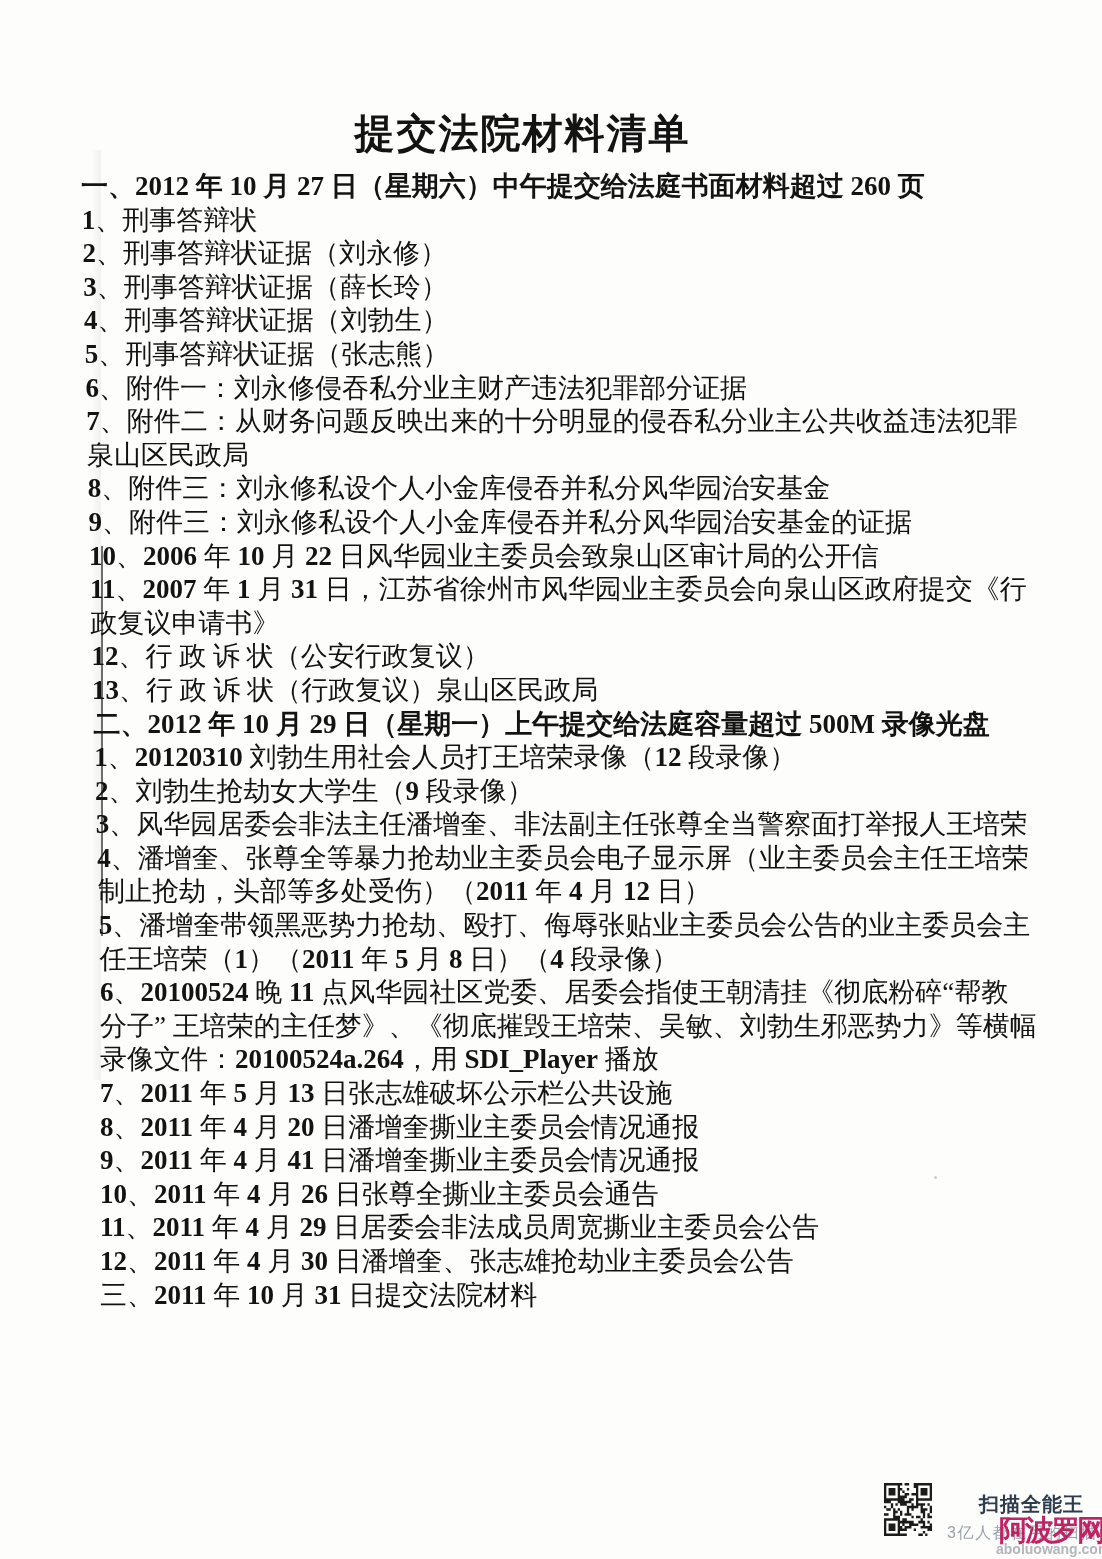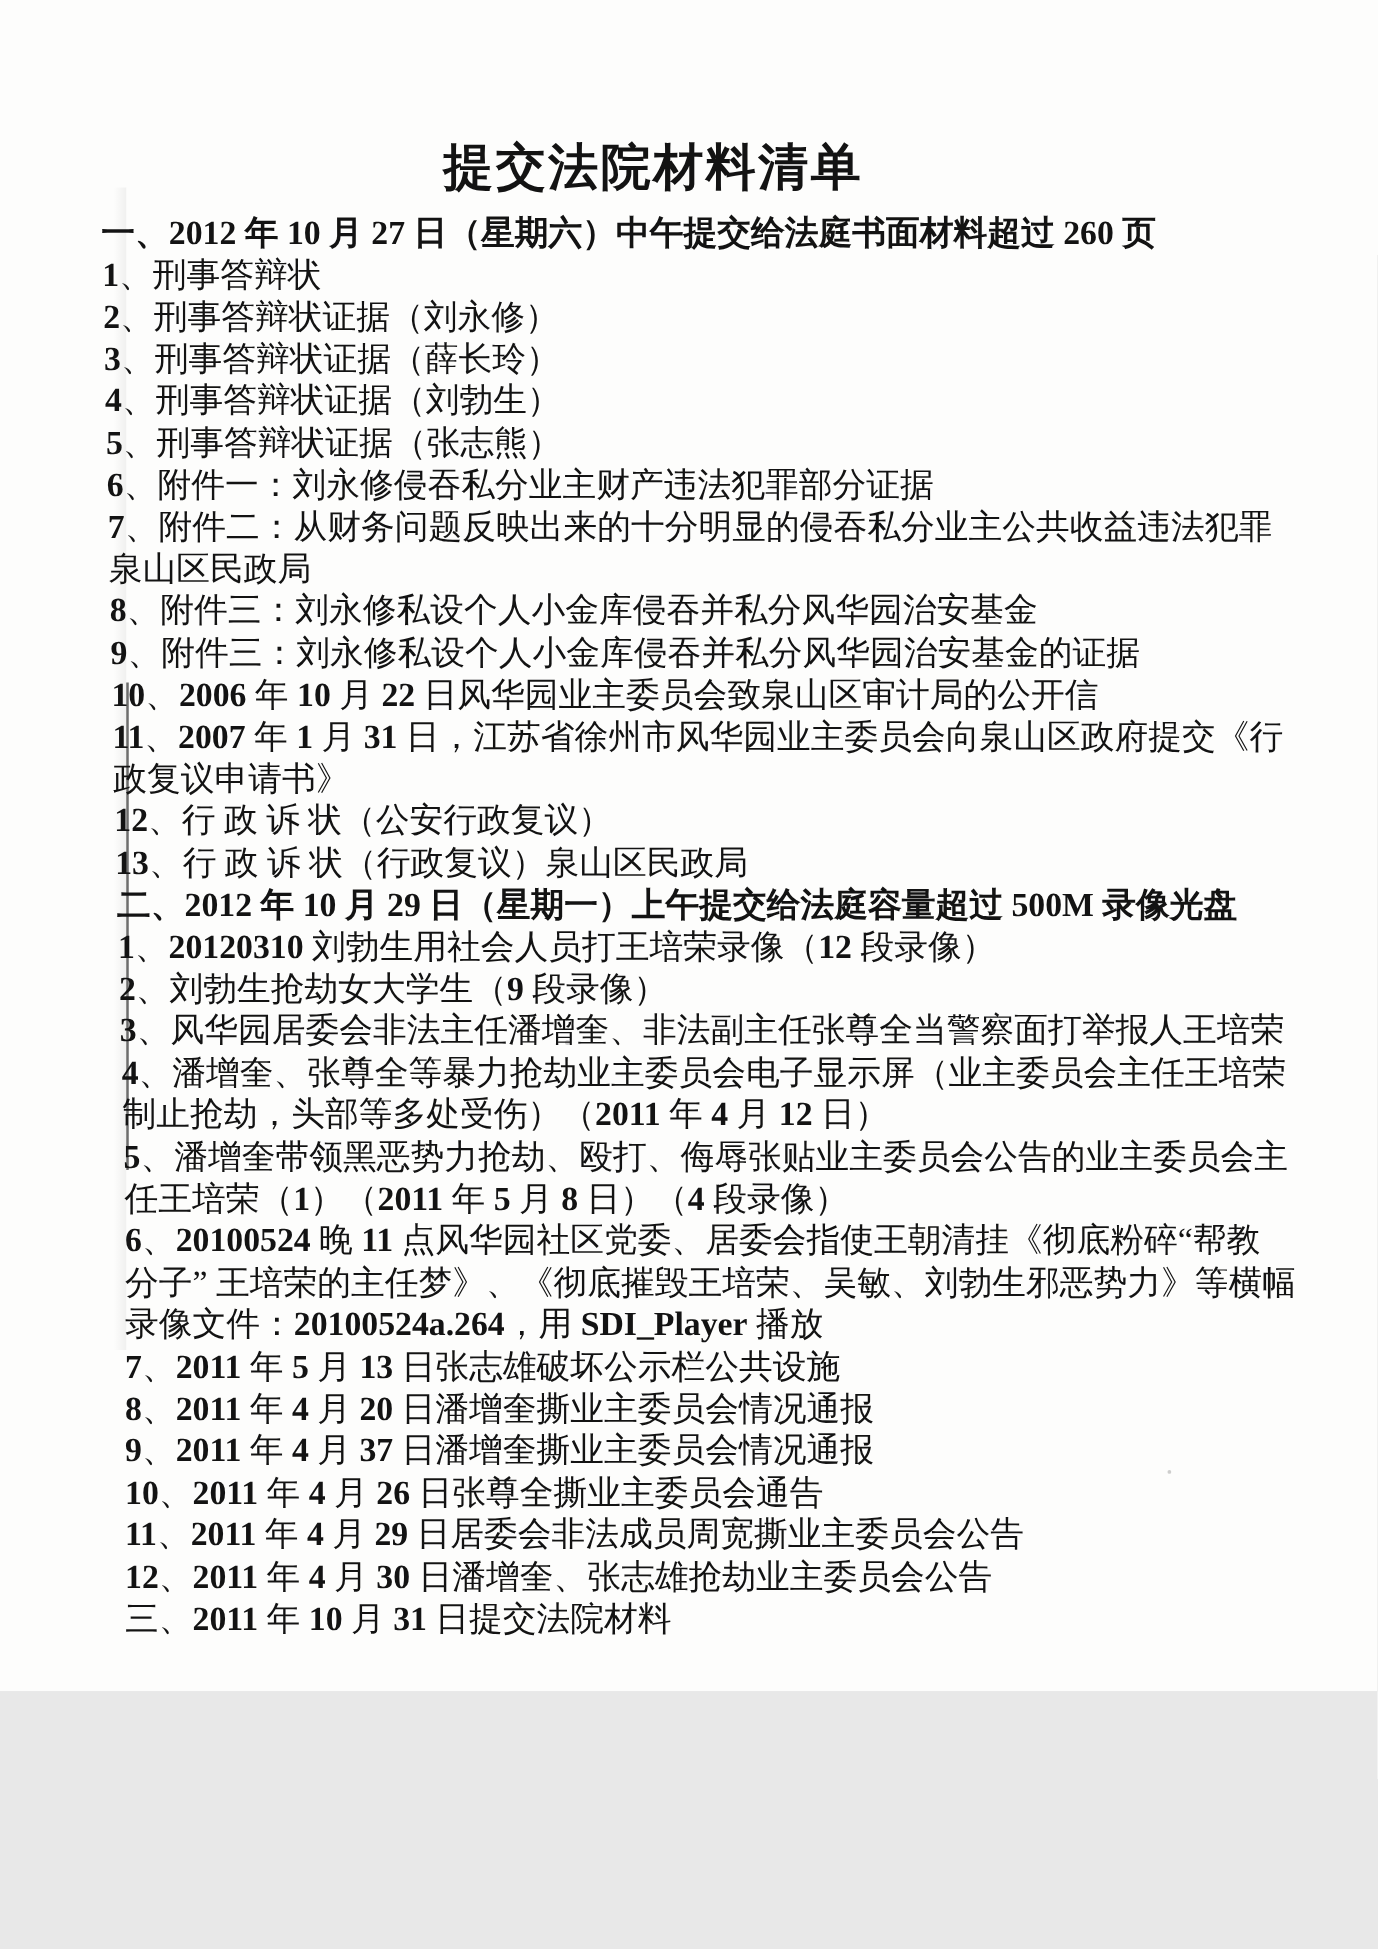--- a/index.html
+++ b/index.html
@@ -1,17 +1,17 @@
 <!DOCTYPE html>
 <html><head>
 <meta charset="utf-8">
 <style>
   html,body{margin:0;padding:0;background:#e8e8e8;}
   .page{
-    position:relative;width:1102px;height:1353px;margin:0 auto;
+    position:relative;width:1102px;height:1559px;margin:0 auto;
     background:#fdfdfc;overflow:hidden;
     font-family:"Liberation Serif","DejaVu Serif",serif;color:#131313;
   }
   .doc-wrap{position:absolute;left:100px;top:0;width:845px;}
   .doc-title{
     position:absolute;top:106px;left:0;width:100%;text-align:center;
     font-size:40px;font-weight:bold;letter-spacing:2px;white-space:nowrap;
   }
   .doc-list{position:absolute;top:170px;left:0;width:100%;}
   .line{font-size:27px;line-height:33.6px;white-space:nowrap;}
@@ -98,21 +98,21 @@
         <div class="line" style="margin-left: -4.2px;"><b>3</b>、风华园居委会非法主任潘增奎、非法副主任张尊全当警察面打举报人王培荣</div>
         <div class="line" style="margin-left: -2.7px;"><b>4</b>、潘增奎、张尊全等暴力抢劫业主委员会电子显示屏（业主委员会主任王培荣</div>
         <div class="line" style="margin-left: -2px;">制止抢劫，头部等多处受伤）（<b>2011</b> 年 <b>4</b> 月 <b>12</b> 日）</div>
         <div class="line" style="margin-left: -1.2px;"><b>5</b>、潘增奎带领黑恶势力抢劫、殴打、侮辱张贴业主委员会公告的业主委员会主</div>
         <div class="line" style="margin-left: -0.5px;">任王培荣（<b>1</b>）（<b>2011</b> 年 <b>5</b> 月 <b>8</b> 日）（<b>4</b> 段录像）</div>
         <div class="line" style="margin-left: 0px;"><b>6</b>、<b>20100524</b> 晚 <b>11</b> 点风华园社区党委、居委会指使王朝清挂《彻底粉碎“帮教</div>
         <div class="line" style="margin-left: 0px;">分子” 王培荣的主任梦》、《彻底摧毁王培荣、吴敏、刘勃生邪恶势力》等横幅</div>
         <div class="line" style="margin-left: 0px;">录像文件：<b>20100524a.264</b>，用 <b>SDI_Player</b> 播放</div>
         <div class="line" style="margin-left: 0px;"><b>7</b>、<b>2011</b> 年 <b>5</b> 月 <b>13</b> 日张志雄破坏公示栏公共设施</div>
         <div class="line" style="margin-left: 0px;"><b>8</b>、<b>2011</b> 年 <b>4</b> 月 <b>20</b> 日潘增奎撕业主委员会情况通报</div>
-        <div class="line" style="margin-left: 0px;"><b>9</b>、<b>2011</b> 年 <b>4</b> 月 <b>37</b> 日潘增奎撕业主委员会情况通报</div>
+        <div class="line" style="margin-left: 0px;"><b>9</b>、<b>2011</b> 年 <b>4</b> 月 <b>41</b> 日潘增奎撕业主委员会情况通报</div>
         <div class="line" style="margin-left: 0px;"><b>10</b>、<b>2011</b> 年 <b>4</b> 月 <b>26</b> 日张尊全撕业主委员会通告</div>
         <div class="line" style="margin-left: 0px;"><b>11</b>、<b>2011</b> 年 <b>4</b> 月 <b>29</b> 日居委会非法成员周宽撕业主委员会公告</div>
         <div class="line" style="margin-left: 0px;"><b>12</b>、<b>2011</b> 年 <b>4</b> 月 <b>30</b> 日潘增奎、张志雄抢劫业主委员会公告</div>
         <div class="line" style="margin-left: 0px;">三、<b>2011</b> 年 <b>10</b> 月 <b>31</b> 日提交法院材料</div>
       </div>
   </div>
 
   <svg class="qr" viewBox="0 0 21 21" preserveAspectRatio="none" xmlns="http://www.w3.org/2000/svg">
       <path d="M7 0h1v1h-1zM9 0h1v1h-1zM10 0h1v1h-1zM13 0h1v1h-1zM13 1h1v1h-1zM7 2h1v1h-1zM10 2h1v1h-1zM8 3h1v1h-1zM9 4h1v1h-1zM10 4h1v1h-1zM12 4h1v1h-1zM13 4h1v1h-1zM7 5h1v1h-1zM8 5h1v1h-1zM9 5h1v1h-1zM7 6h1v1h-1zM8 6h1v1h-1zM11 6h1v1h-1zM12 6h1v1h-1zM0 7h1v1h-1zM1 7h1v1h-1zM2 7h1v1h-1zM6 7h1v1h-1zM7 7h1v1h-1zM8 7h1v1h-1zM9 7h1v1h-1zM10 7h1v1h-1zM11 7h1v1h-1zM14 7h1v1h-1zM3 8h1v1h-1zM5 8h1v1h-1zM7 8h1v1h-1zM8 8h1v1h-1zM9 8h1v1h-1zM12 8h1v1h-1zM14 8h1v1h-1zM15 8h1v1h-1zM16 8h1v1h-1zM17 8h1v1h-1zM19 8h1v1h-1zM0 9h1v1h-1zM3 9h1v1h-1zM10 9h1v1h-1zM11 9h1v1h-1zM12 9h1v1h-1zM13 9h1v1h-1zM14 9h1v1h-1zM16 9h1v1h-1zM20 9h1v1h-1zM1 10h1v1h-1zM2 10h1v1h-1zM4 10h1v1h-1zM6 10h1v1h-1zM10 10h1v1h-1zM12 10h1v1h-1zM16 10h1v1h-1zM17 10h1v1h-1zM18 10h1v1h-1zM20 10h1v1h-1zM4 11h1v1h-1zM5 11h1v1h-1zM7 11h1v1h-1zM10 11h1v1h-1zM16 11h1v1h-1zM17 11h1v1h-1zM20 11h1v1h-1zM0 12h1v1h-1zM1 12h1v1h-1zM4 12h1v1h-1zM7 12h1v1h-1zM9 12h1v1h-1zM10 12h1v1h-1zM11 12h1v1h-1zM17 12h1v1h-1zM19 12h1v1h-1zM4 13h1v1h-1zM5 13h1v1h-1zM6 13h1v1h-1zM12 13h1v1h-1zM14 13h1v1h-1zM15 13h1v1h-1zM17 13h1v1h-1zM19 13h1v1h-1zM20 13h1v1h-1zM8 14h1v1h-1zM9 14h1v1h-1zM16 14h1v1h-1zM7 15h1v1h-1zM8 15h1v1h-1zM9 15h1v1h-1zM10 15h1v1h-1zM11 15h1v1h-1zM12 15h1v1h-1zM15 15h1v1h-1zM16 15h1v1h-1zM17 15h1v1h-1zM19 15h1v1h-1zM8 16h1v1h-1zM11 16h1v1h-1zM12 16h1v1h-1zM13 16h1v1h-1zM14 16h1v1h-1zM17 16h1v1h-1zM20 16h1v1h-1zM7 17h1v1h-1zM9 17h1v1h-1zM10 17h1v1h-1zM11 17h1v1h-1zM16 17h1v1h-1zM17 17h1v1h-1zM18 17h1v1h-1zM19 17h1v1h-1zM20 17h1v1h-1zM7 18h1v1h-1zM8 18h1v1h-1zM9 18h1v1h-1zM13 18h1v1h-1zM19 18h1v1h-1zM20 18h1v1h-1zM17 19h1v1h-1zM7 20h1v1h-1zM8 20h1v1h-1zM9 20h1v1h-1zM15 20h1v1h-1zM16 20h1v1h-1zM18 20h1v1h-1zM0 0h1v1h-1zM0 6h1v1h-1zM1 0h1v1h-1zM1 6h1v1h-1zM2 0h1v1h-1zM2 6h1v1h-1zM3 0h1v1h-1zM3 6h1v1h-1zM4 0h1v1h-1zM4 6h1v1h-1zM5 0h1v1h-1zM5 6h1v1h-1zM6 0h1v1h-1zM6 6h1v1h-1zM0 1h1v1h-1zM6 1h1v1h-1zM0 2h1v1h-1zM6 2h1v1h-1zM0 3h1v1h-1zM6 3h1v1h-1zM0 4h1v1h-1zM6 4h1v1h-1zM0 5h1v1h-1zM6 5h1v1h-1zM2 2h1v1h-1zM3 2h1v1h-1zM4 2h1v1h-1zM2 3h1v1h-1zM3 3h1v1h-1zM4 3h1v1h-1zM2 4h1v1h-1zM3 4h1v1h-1zM4 4h1v1h-1zM14 0h1v1h-1zM14 6h1v1h-1zM15 0h1v1h-1zM15 6h1v1h-1zM16 0h1v1h-1zM16 6h1v1h-1zM17 0h1v1h-1zM17 6h1v1h-1zM18 0h1v1h-1zM18 6h1v1h-1zM19 0h1v1h-1zM19 6h1v1h-1zM20 0h1v1h-1zM20 6h1v1h-1zM14 1h1v1h-1zM20 1h1v1h-1zM14 2h1v1h-1zM20 2h1v1h-1zM14 3h1v1h-1zM20 3h1v1h-1zM14 4h1v1h-1zM20 4h1v1h-1zM14 5h1v1h-1zM20 5h1v1h-1zM16 2h1v1h-1zM17 2h1v1h-1zM18 2h1v1h-1zM16 3h1v1h-1zM17 3h1v1h-1zM18 3h1v1h-1zM16 4h1v1h-1zM17 4h1v1h-1zM18 4h1v1h-1zM0 14h1v1h-1zM0 20h1v1h-1zM1 14h1v1h-1zM1 20h1v1h-1zM2 14h1v1h-1zM2 20h1v1h-1zM3 14h1v1h-1zM3 20h1v1h-1zM4 14h1v1h-1zM4 20h1v1h-1zM5 14h1v1h-1zM5 20h1v1h-1zM6 14h1v1h-1zM6 20h1v1h-1zM0 15h1v1h-1zM6 15h1v1h-1zM0 16h1v1h-1zM6 16h1v1h-1zM0 17h1v1h-1zM6 17h1v1h-1zM0 18h1v1h-1zM6 18h1v1h-1zM0 19h1v1h-1zM6 19h1v1h-1zM2 16h1v1h-1zM3 16h1v1h-1zM4 16h1v1h-1zM2 17h1v1h-1zM3 17h1v1h-1zM4 17h1v1h-1zM2 18h1v1h-1zM3 18h1v1h-1zM4 18h1v1h-1z" fill="#1b1b1b"></path>
     </svg>

